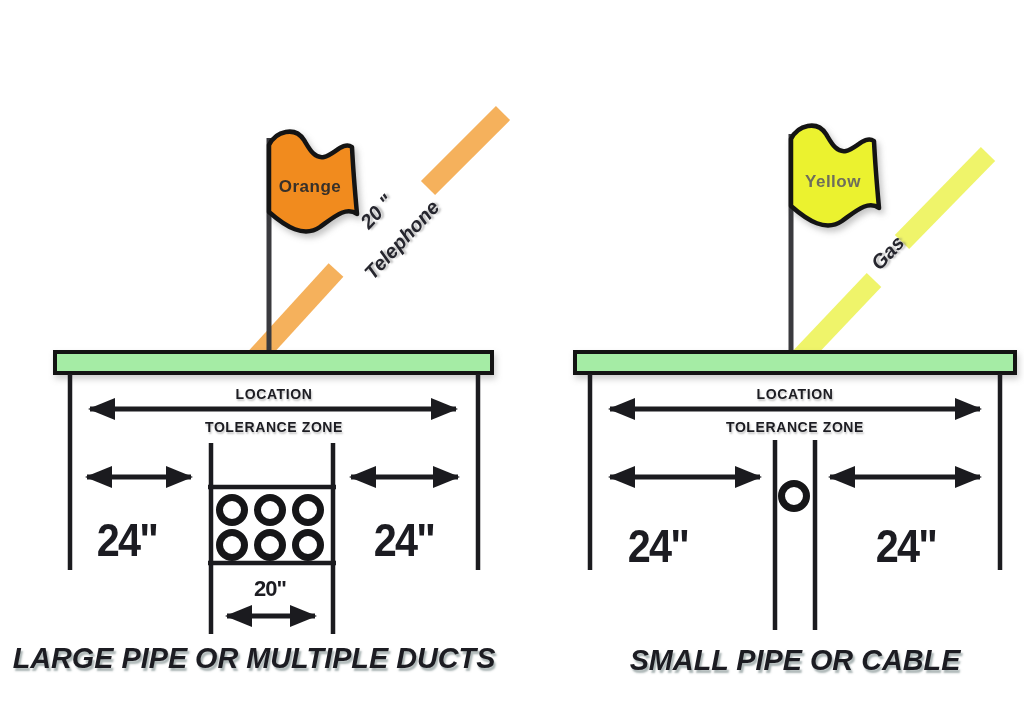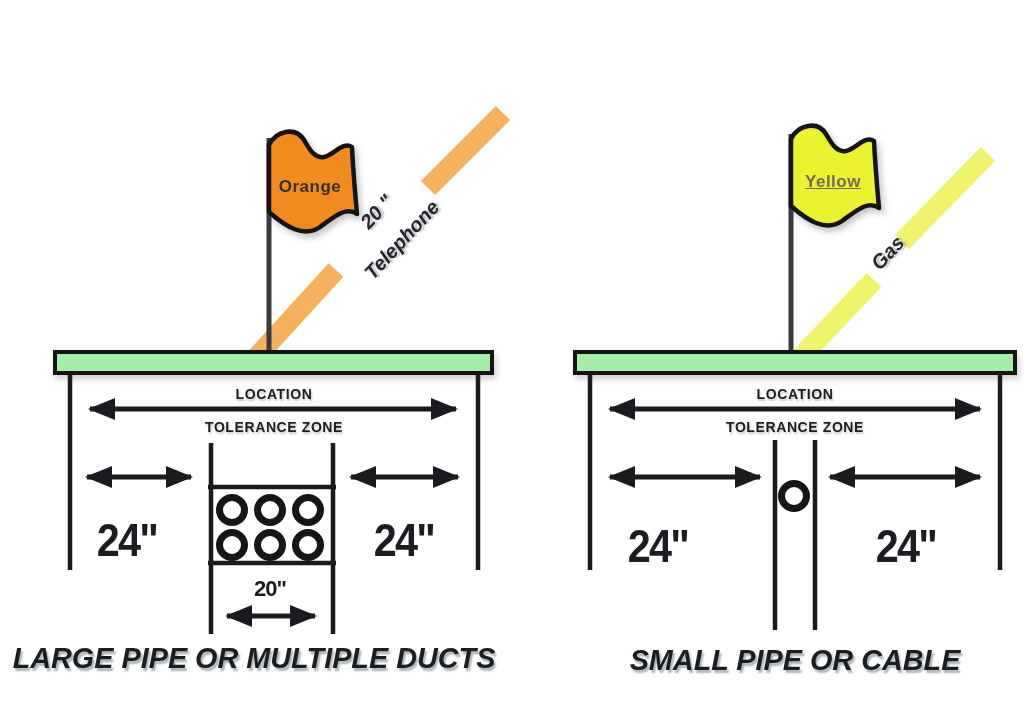--- a/index.html
+++ b/index.html
@@ -107,21 +107,21 @@
   <div class="lbl flaglbl orange" style="left:310px; top:187px;">Orange</div>
   <div class="lbl stripelbl" style="left:377px; top:212px;">20 "</div>
   <div class="lbl stripelbl" style="left:402px; top:240px;">Telephone</div>
   <div class="lbl zone" style="left:274px; top:394px;">LOCATION</div>
   <div class="lbl zone" style="left:274px; top:427px;">TOLERANCE ZONE</div>
   <div class="lbl offset" style="left:127px; top:540px;">24"</div>
   <div class="lbl offset" style="left:404px; top:540px;">24"</div>
   <div class="lbl ductw" style="left:270px; top:589px;">20"</div>
   <div class="lbl caption" style="left:254px; top:658px;">LARGE PIPE OR MULTIPLE DUCTS</div>
 
-  <div class="lbl flaglbl yellow" style="left:833px; top:182px;text-decoration:underline;">Yellow</div>
+  <div class="lbl flaglbl yellow" style="left:833px; top:182px;">Yellow</div>
   <div class="lbl stripelbl" style="left:888px; top:253px;">Gas</div>
   <div class="lbl zone" style="left:795px; top:394px;">LOCATION</div>
   <div class="lbl zone" style="left:795px; top:427px;">TOLERANCE ZONE</div>
   <div class="lbl offset" style="left:658px; top:546px;">24"</div>
   <div class="lbl offset" style="left:906px; top:546px;">24"</div>
   <div class="lbl caption" style="left:795px; top:660px;">SMALL PIPE OR CABLE</div>
 
 </div>
 
 </body></html>

